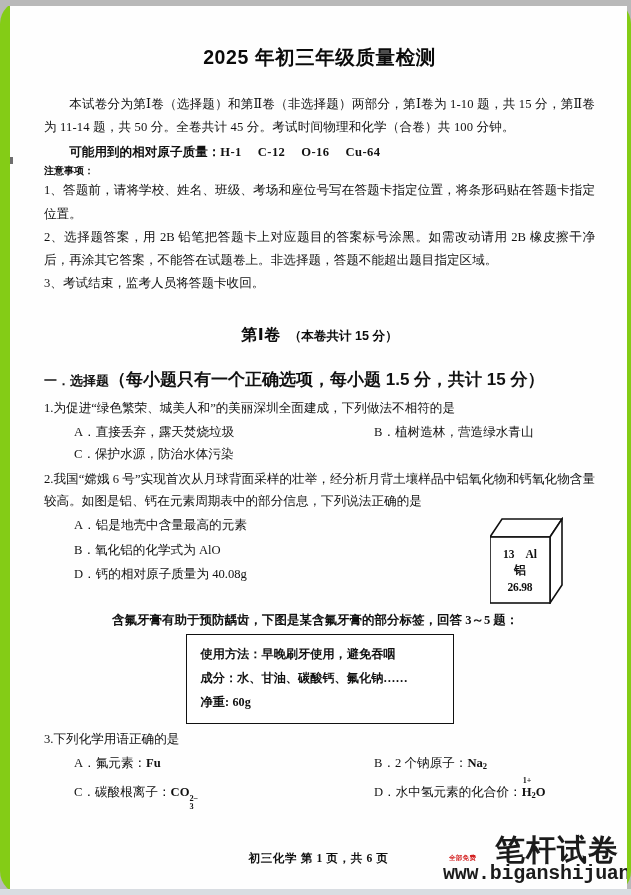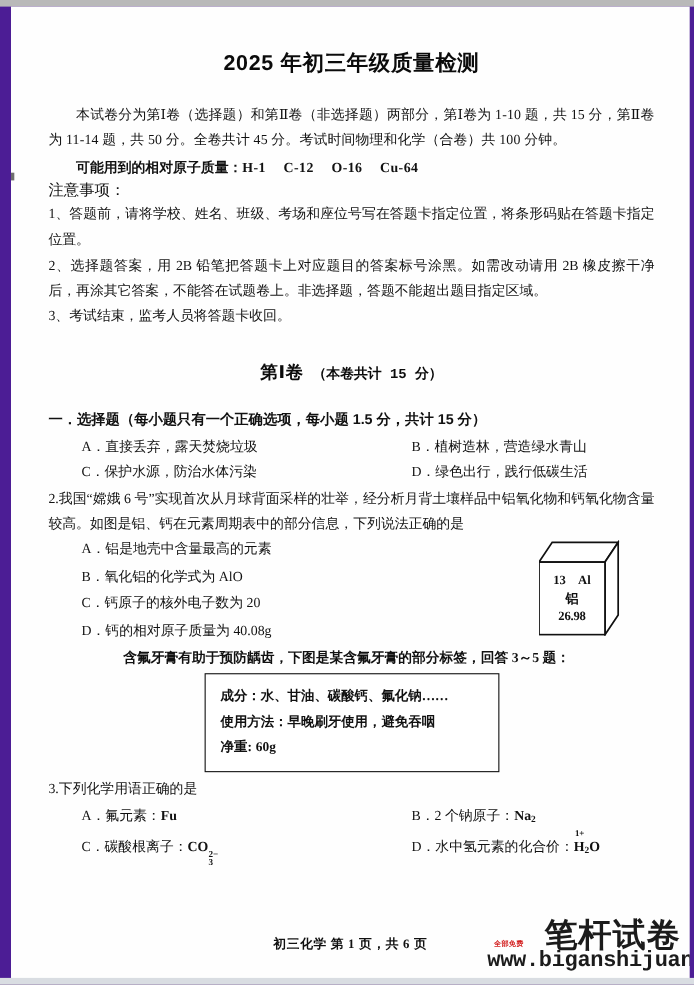--- a/index.html
+++ b/index.html
@@ -9,21 +9,22 @@
     background: #b9b9b9;
   }
   body {
     width: 631px; height: 895px;
     overflow: hidden;
     font-family: "Liberation Serif", "DejaVu Serif", serif;
   }
   .page-shell {
     position: relative;
     width: 631px; height: 895px;
-    background: #4c1d95;
+    background: #84cc16;
+    border-radius: 24px;
   }
   .paper {
     position: absolute;
     left: 10px; top: 6px;
     width: 617px; height: 884px;
     background: #fefefe;
     overflow: hidden;
   }
   .paper-inner {
     position: relative;
@@ -75,22 +76,22 @@
     line-height: 1.8;
     font-weight: bold;
     text-indent: 2em;
     margin: 2px 0 1px 0;
     color: #111;
   }
   .atomic-mass .vals { font-weight: bold; letter-spacing: 0.4px; }
   .atomic-mass .sp { display: inline-block; width: 16px; }
 
   .notice-head {
-    font-size: 14px;
-    font-weight: normal;
+    font-size: 10px;
+    font-weight: bold;
     margin: 1px 0 1px 0;
     color: #111;
   }
   .notice-item {
     font-size: 12.6px;
     line-height: 1.84;
     text-align: justify;
     margin: 0;
     color: #111;
   }
@@ -104,31 +105,30 @@
   }
   .part-header .pt-main {
     font-weight: bold;
     font-size: 16px;
     letter-spacing: 0.5px;
   }
   .part-header .pt-note {
     font-weight: bold;
     font-size: 12.6px;
     margin-left: 8px;
-    font-family: Liberation Mono, monospace;
   }
 
   .sec-head {
     font-size: 13px;
     font-weight: bold;
     margin: 0 0 6px 0;
     color: #111;
     font-family: "Liberation Sans", "DejaVu Sans", sans-serif;
   }
-  .sec-head .note { font-size: 13px; margin-top: 16px; }
+  .sec-head .note { font-size: 17px; margin-top: 16px; }
 
   
   .q-stem {
     font-size: 12.6px;
     line-height: 1.8;
     margin: 3px 0 2px 0;
     text-align: justify;
     color: #111;
   }
   .opt-grid {
@@ -331,34 +331,33 @@
       <p class="notice-item">3、考试结束，监考人员将答题卡收回。</p>
 
       <div class="part-header">
         <span class="pt-main">第Ⅰ卷</span><span class="pt-note">（本卷共计 15 分）</span>
       </div>
 
       <div class="sec-head">
         <span>一．选择题</span><span class="note">（每小题只有一个正确选项，每小题 1.5 分，共计 15 分）</span>
       </div>
 
+      <p class="q-stem"><span>1.</span><span>为促进“绿色繁荣、城美人和”的美丽深圳全面建成，下列做法不相符的是</span></p>
       <div class="opt-grid">
         <div class="opt"><span class="lbl">A．</span><span>直接丢弃，露天焚烧垃圾</span></div>
         <div class="opt"><span class="lbl">B．</span><span>植树造林，营造绿水青山</span></div>
         <div class="opt"><span class="lbl">C．</span><span>保护水源，防治水体污染</span></div>
-        <div class="opt"><span class="lbl">D．</span><span>绿色出行，践行低碳生活</span></div>
       </div>
 
       <p class="q-stem"><span>2.</span><span>我国“嫦娥 6 号”实现首次从月球背面采样的壮举，经分析月背土壤样品中铝氧化物和钙氧化物含量较高。如图是铝、钙在元素周期表中的部分信息，下列说法正确的是</span></p>
 
       <div class="q2-row">
         <div class="q2-opts">
           <div class="opt"><span class="lbl">A．</span><span>铝是地壳中含量最高的元素</span></div>
           <div class="opt"><span class="lbl">B．</span><span>氧化铝的化学式为 AlO</span></div>
-          <div class="opt"><span class="lbl">C．</span><span>钙原子的核外电子数为 20</span></div>
           <div class="opt"><span class="lbl">D．</span><span>钙的相对原子质量为 40.08g</span></div>
         </div>
 
         <div class="cubes">
 
           <div class="cube">
             <svg width="73" height="87" viewBox="0 0 73 87">
               <polygon points="0,20 12,2 72,2 60,20" fill="#ffffff" stroke="#111" stroke-width="1.6"></polygon>
               <polygon points="60,20 72,2 72,68 60,86" fill="#ffffff" stroke="#111" stroke-width="1.6"></polygon>
               <rect x="0" y="20" width="60" height="66" fill="#ffffff" stroke="#111" stroke-width="1.6"></rect>
@@ -372,22 +371,22 @@
               <div class="r3">26.98</div>
             </div>
           </div>
 
         </div>
       </div>
 
       <div class="label-lead">含氟牙膏有助于预防龋齿，下图是某含氟牙膏的部分标签，回答 3～5 题：</div>
 
       <div class="label-box">
+        <div><span>使用方法：</span><span>早晚刷牙使用，避免吞咽</span></div>
         <div><span>成分：</span><span>水、甘油、碳酸钙、氟化钠……</span></div>
-        <div><span>使用方法：</span><span>早晚刷牙使用，避免吞咽</span></div>
         <div class="netw"><span>净重:</span> <span>60g</span></div>
       </div>
 
       <p class="q-stem" style="margin-top:4px;"><span>3.</span><span>下列化学用语正确的是</span></p>
 
       <div class="opt-grid" style="row-gap:8px;">
         <div class="opt">
           <span class="lbl">A．</span>氟元素：<span class="chem">Fu</span>
         </div>
         <div class="opt">

